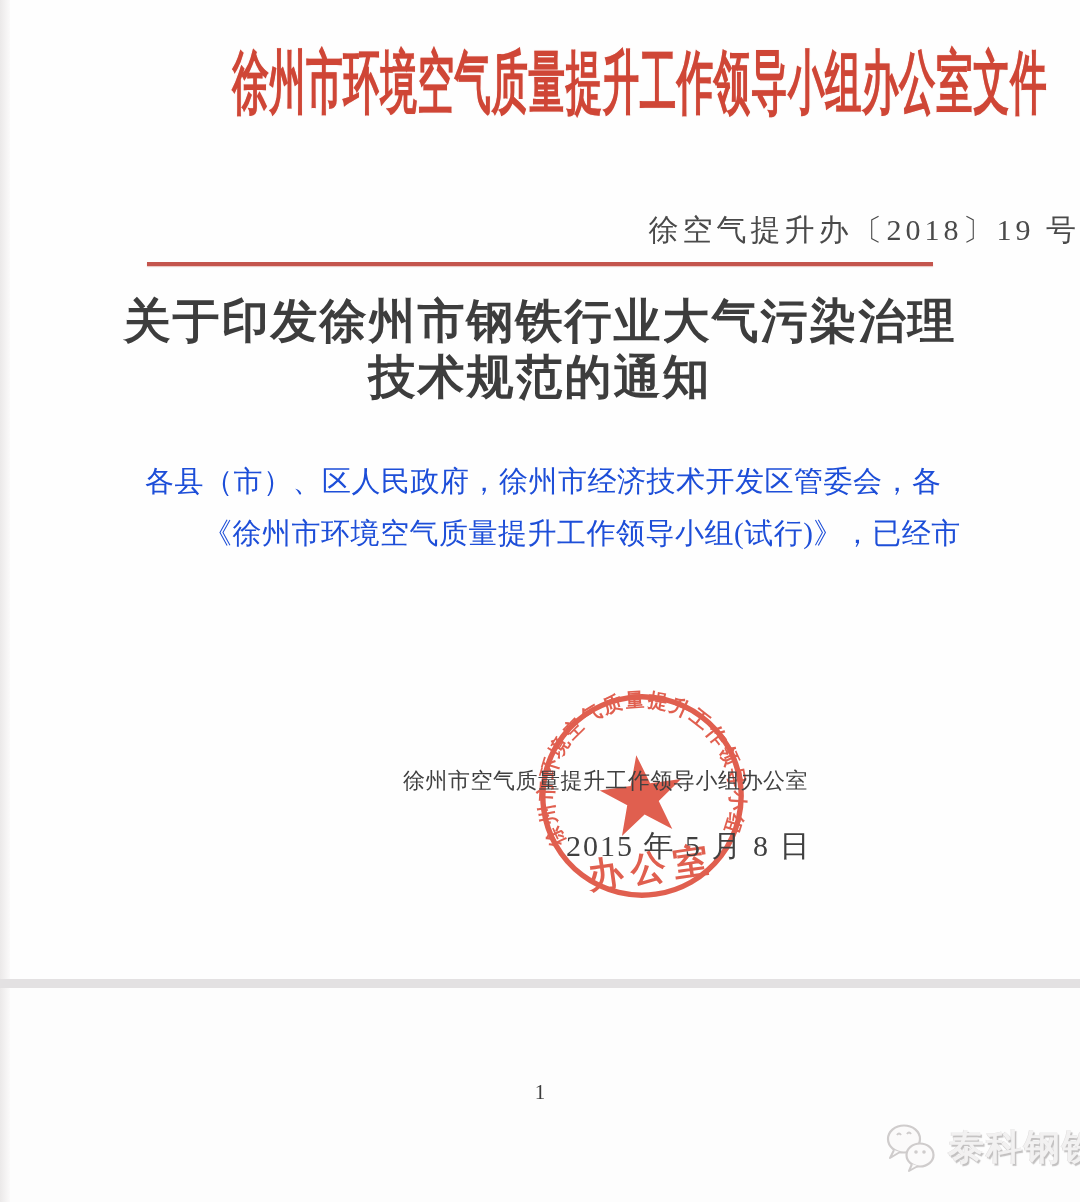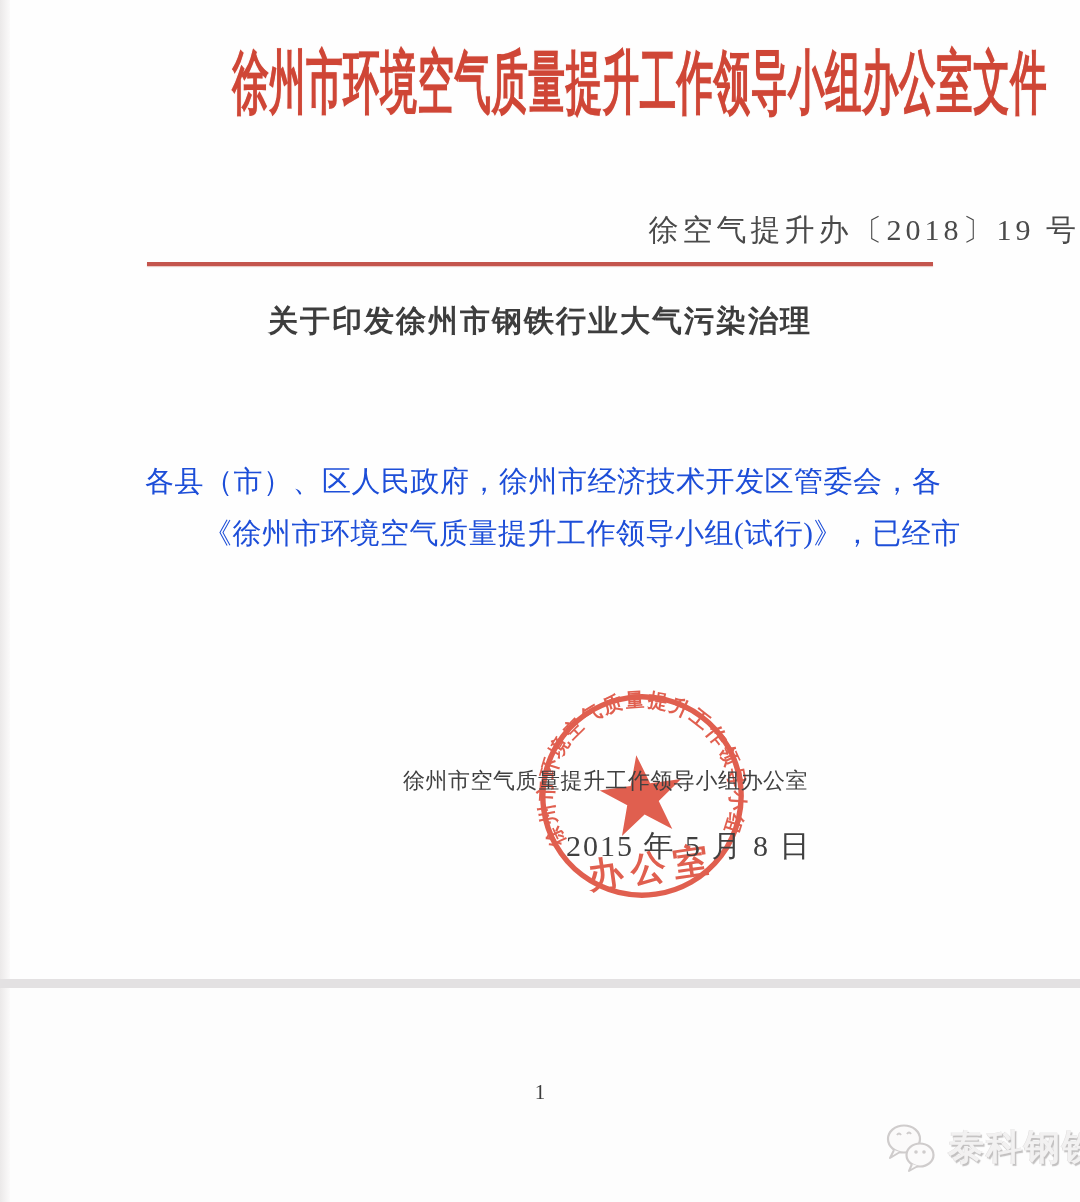--- a/index.html
+++ b/index.html
@@ -65,21 +65,21 @@
     box-shadow: 0 1px 1px rgba(196,85,77,0.35);
   }
   .title-block {
     position: absolute;
     top: 293px;
     left: 0;
     width: 1080px;
     text-align: center;
     color: #3d3d3d;
     font-weight: bold;
-    font-size: 30px;
+    font-size: 47px;
     line-height: 56px;
     letter-spacing: 2px;
   }
   .body-block {
     position: absolute;
     top: 455px;
     left: 145px;
     width: 810px;
     color: #1d4ed8;
     font-size: 29px;
@@ -154,20 +154,21 @@
   <div class="left-edge"></div>
 
   <div class="header-title">徐州市环境空气质量提升工作领导小组办公室文件</div>
 
   <div class="doc-number">徐空气提升办〔2018〕19 号</div>
 
   <div class="red-rule"></div>
 
   <div class="title-block">
     <div>关于印发徐州市钢铁行业大气污染治理</div>
+    <div>技术规范的通知</div>
   </div>
 
   <div class="body-block">
     <div class="body-line">各县（市）、区人民政府，徐州市经济技术开发区管委会，各</div>
     <div class="body-line indent">《徐州市环境空气质量提升工作领导小组(试行)》，已经市</div>
   </div>
 
   <svg class="seal" viewBox="0 0 220 220">
     <circle cx="110" cy="110" r="101" fill="none" stroke="#dd4a38" stroke-width="5.5"></circle>
     <path id="sealArc" d="M 30,153 A 91,91 0 1 1 190,153" fill="none"></path>

